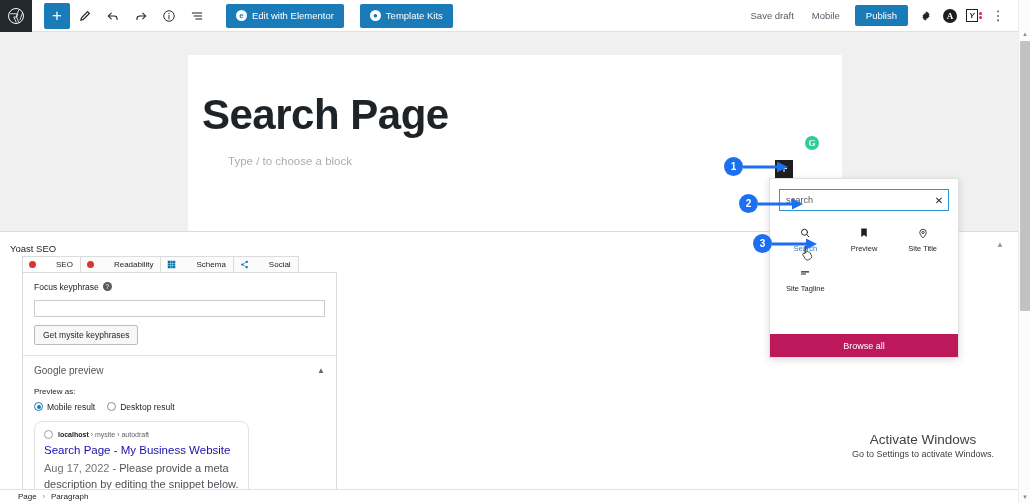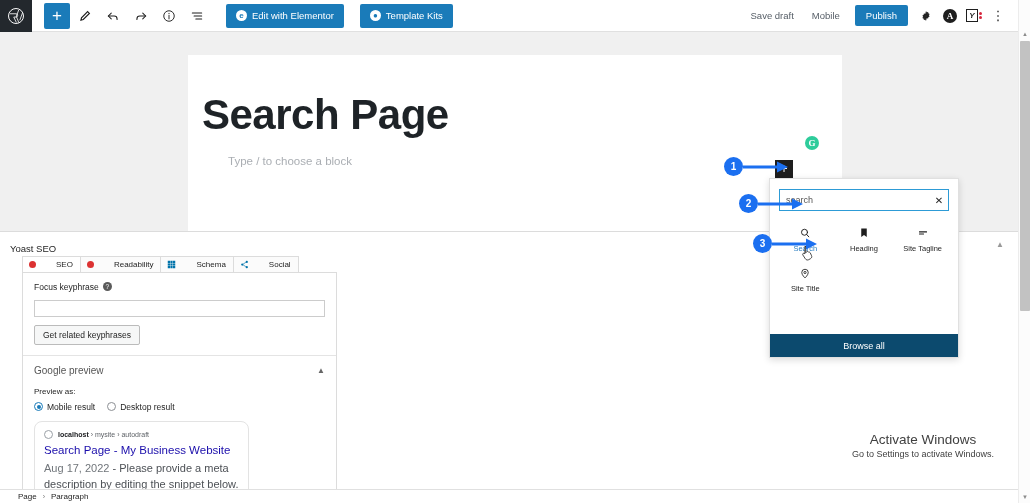--- a/index.html
+++ b/index.html
@@ -134,21 +134,21 @@
     height:16px; display:flex; align-items:center; justify-content:center; color:#1e1e1e;
   }
   .ins-item .lbl { font-size:7.5px; color:#1e1e1e; text-align:center; }
   .ins-item.active .lbl { color:#2d7fc1; }
   .ins-item.active .ico { color:#1e1e1e; }
   .cursor-hand {
     position:absolute; left:800px; top:245px; width:14px; height:16px; z-index:18;
     pointer-events:none;
   }
   .ins-footer {
-    position:absolute; left:0; bottom:0; width:100%; height:23px; background:#0c4a6e;
+    position:absolute; left:0; bottom:0; width:100%; height:23px; background:#be185d;
     color:#fff; font-size:9px; display:flex; align-items:center; justify-content:center;
     cursor:pointer;
   }
 
   
   .anno { position:absolute; z-index:20; display:flex; align-items:center; }
   .anno .bubble {
     width:19px; height:19px; border-radius:50%; background:#1b6ff0; color:#fff;
     font-size:10px; font-weight:bold; display:flex; align-items:center;
     justify-content:center; flex:0 0 19px;
@@ -379,41 +379,41 @@
         </span>
         <span class="lbl">Search</span>
       </div>
 
       <div class="ins-item">
         <span class="ico">
           <svg width="12" height="12" viewBox="0 0 24 24" fill="#1e1e1e">
             <path d="M6.5 3h11v17l-5.5-4.2L6.5 20z"></path>
           </svg>
         </span>
-        <span class="lbl">Heading</span>
+        <span class="lbl">Preview</span>
+      </div>
+
+      <div class="ins-item">
+        <span class="ico">
+          <svg width="12" height="13" viewBox="0 0 24 24" fill="none" stroke="#1e1e1e" stroke-width="1.7">
+            <path d="M12 21s6.5-6.2 6.5-11A6.5 6.5 0 005.5 10c0 4.8 6.5 11 6.5 11z"></path>
+            <circle cx="12" cy="10" r="2.2"></circle>
+          </svg>
+        </span>
+        <span class="lbl">Site Title</span>
       </div>
 
       <div class="ins-item">
         <span class="ico">
           <svg width="14" height="12" viewBox="0 0 24 24" fill="#1e1e1e">
             <rect x="4" y="8.5" width="16" height="2.6" rx="0.6"></rect>
             <rect x="4" y="13" width="10" height="2.2" rx="0.6"></rect>
           </svg>
         </span>
         <span class="lbl">Site Tagline</span>
-      </div>
-
-      <div class="ins-item">
-        <span class="ico">
-          <svg width="12" height="13" viewBox="0 0 24 24" fill="none" stroke="#1e1e1e" stroke-width="1.7">
-            <path d="M12 21s6.5-6.2 6.5-11A6.5 6.5 0 005.5 10c0 4.8 6.5 11 6.5 11z"></path>
-            <circle cx="12" cy="10" r="2.2"></circle>
-          </svg>
-        </span>
-        <span class="lbl">Site Title</span>
       </div>
     </div>
 
     <div class="ins-footer">Browse all</div>
   </div>
 
   <div class="cursor-hand">
     <svg width="14" height="17" viewBox="0 0 24 30" fill="#fff" stroke="#1e1e1e" stroke-width="1.4" stroke-linejoin="round">
       <path d="M8 2.5c1 0 1.8.9 1.8 2v9.2l1.6-1.7c.8-.8 2-.8 2.7 0l.3.3c.3.3.6.4 1 .4.9-.3 1.9.1 2.3 1l2.4 5.3c.8 1.8.1 3.9-1.6 4.9l-3.4 2c-2 1.2-4.6.6-5.9-1.4l-4.6-7c-.6-.9-.3-2.1.6-2.7.8-.5 1.8-.4 2.4.3l.6.7V4.5c0-1.1.8-2 1.8-2z"></path>
     </svg>
@@ -487,21 +487,21 @@
       </div>
     </div>
 
     <div class="yoast-body">
       <div class="fk-label">
         <span>Focus keyphrase</span>
         <span class="help-i">?</span>
       </div>
       <input class="fk-input" type="text" value="" style="">
 
-      <div class="btn-related">Get related keyphrases</div>
+      <div class="btn-related">Get mysite keyphrases</div>
 
       <div class="gp-divider"></div>
 
       <div class="gp-head">
         <span>Google preview</span>
         <span class="gp-chev">▲</span>
       </div>
 
       <div class="prev-as">Preview as:</div>
 

